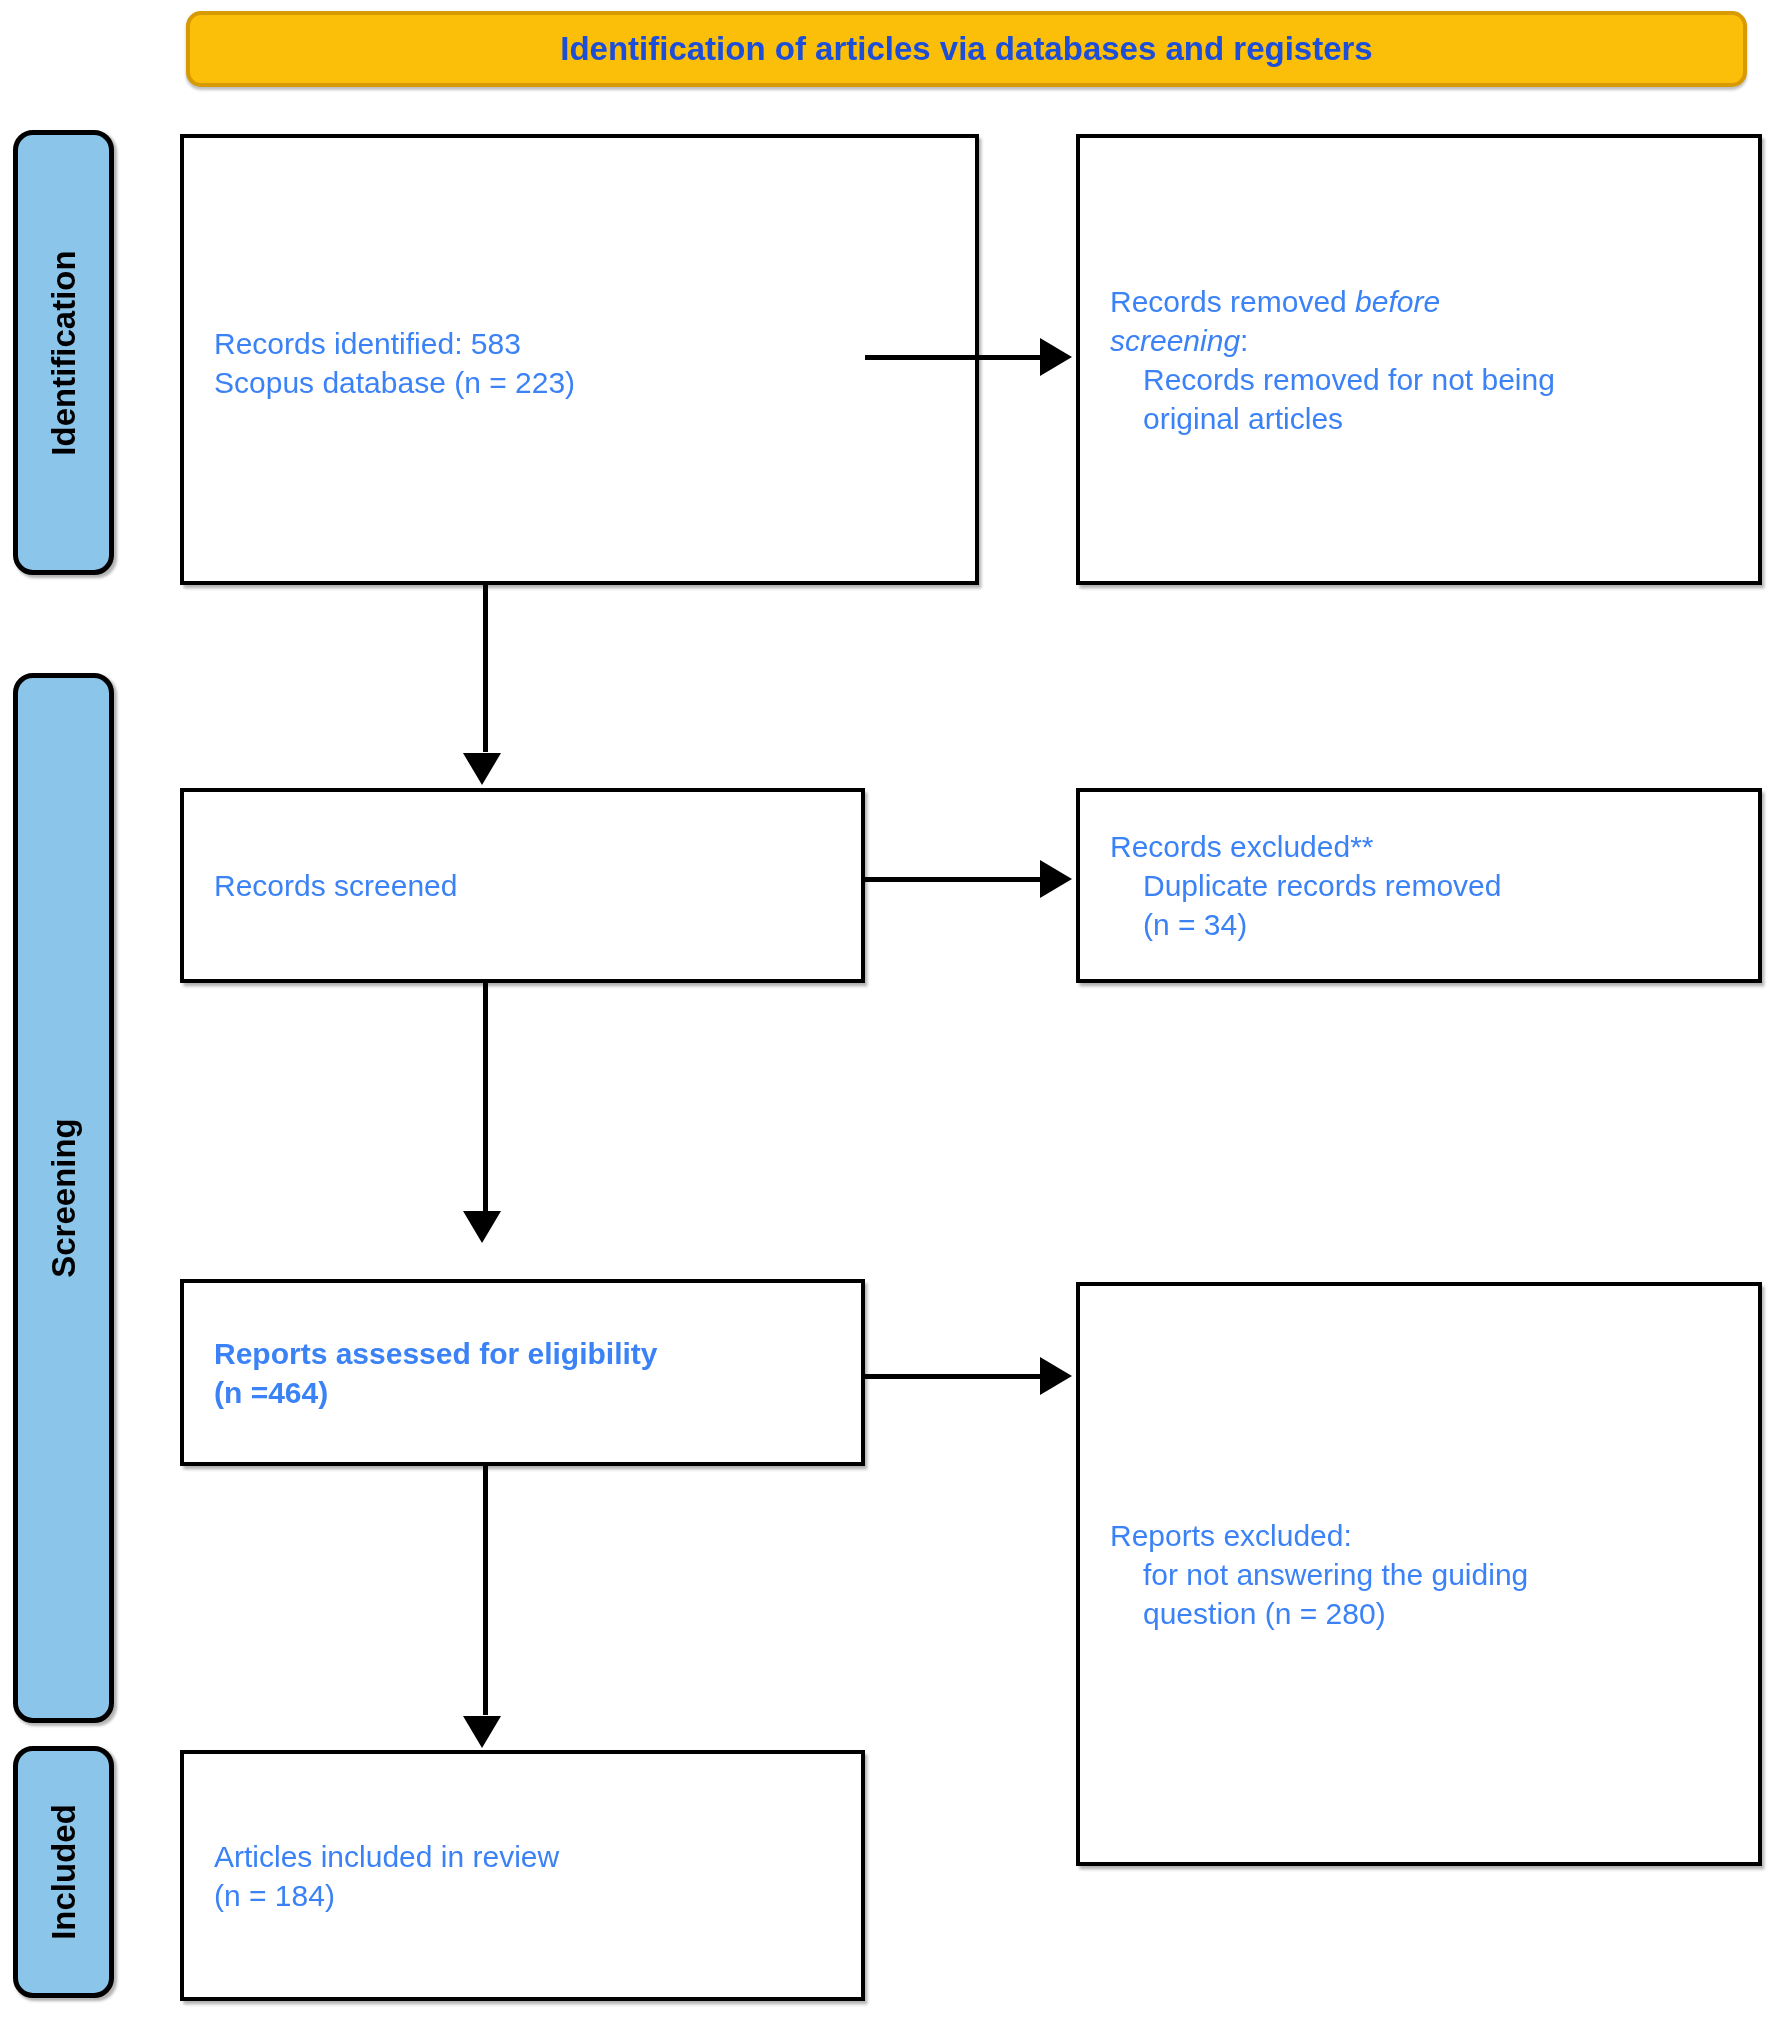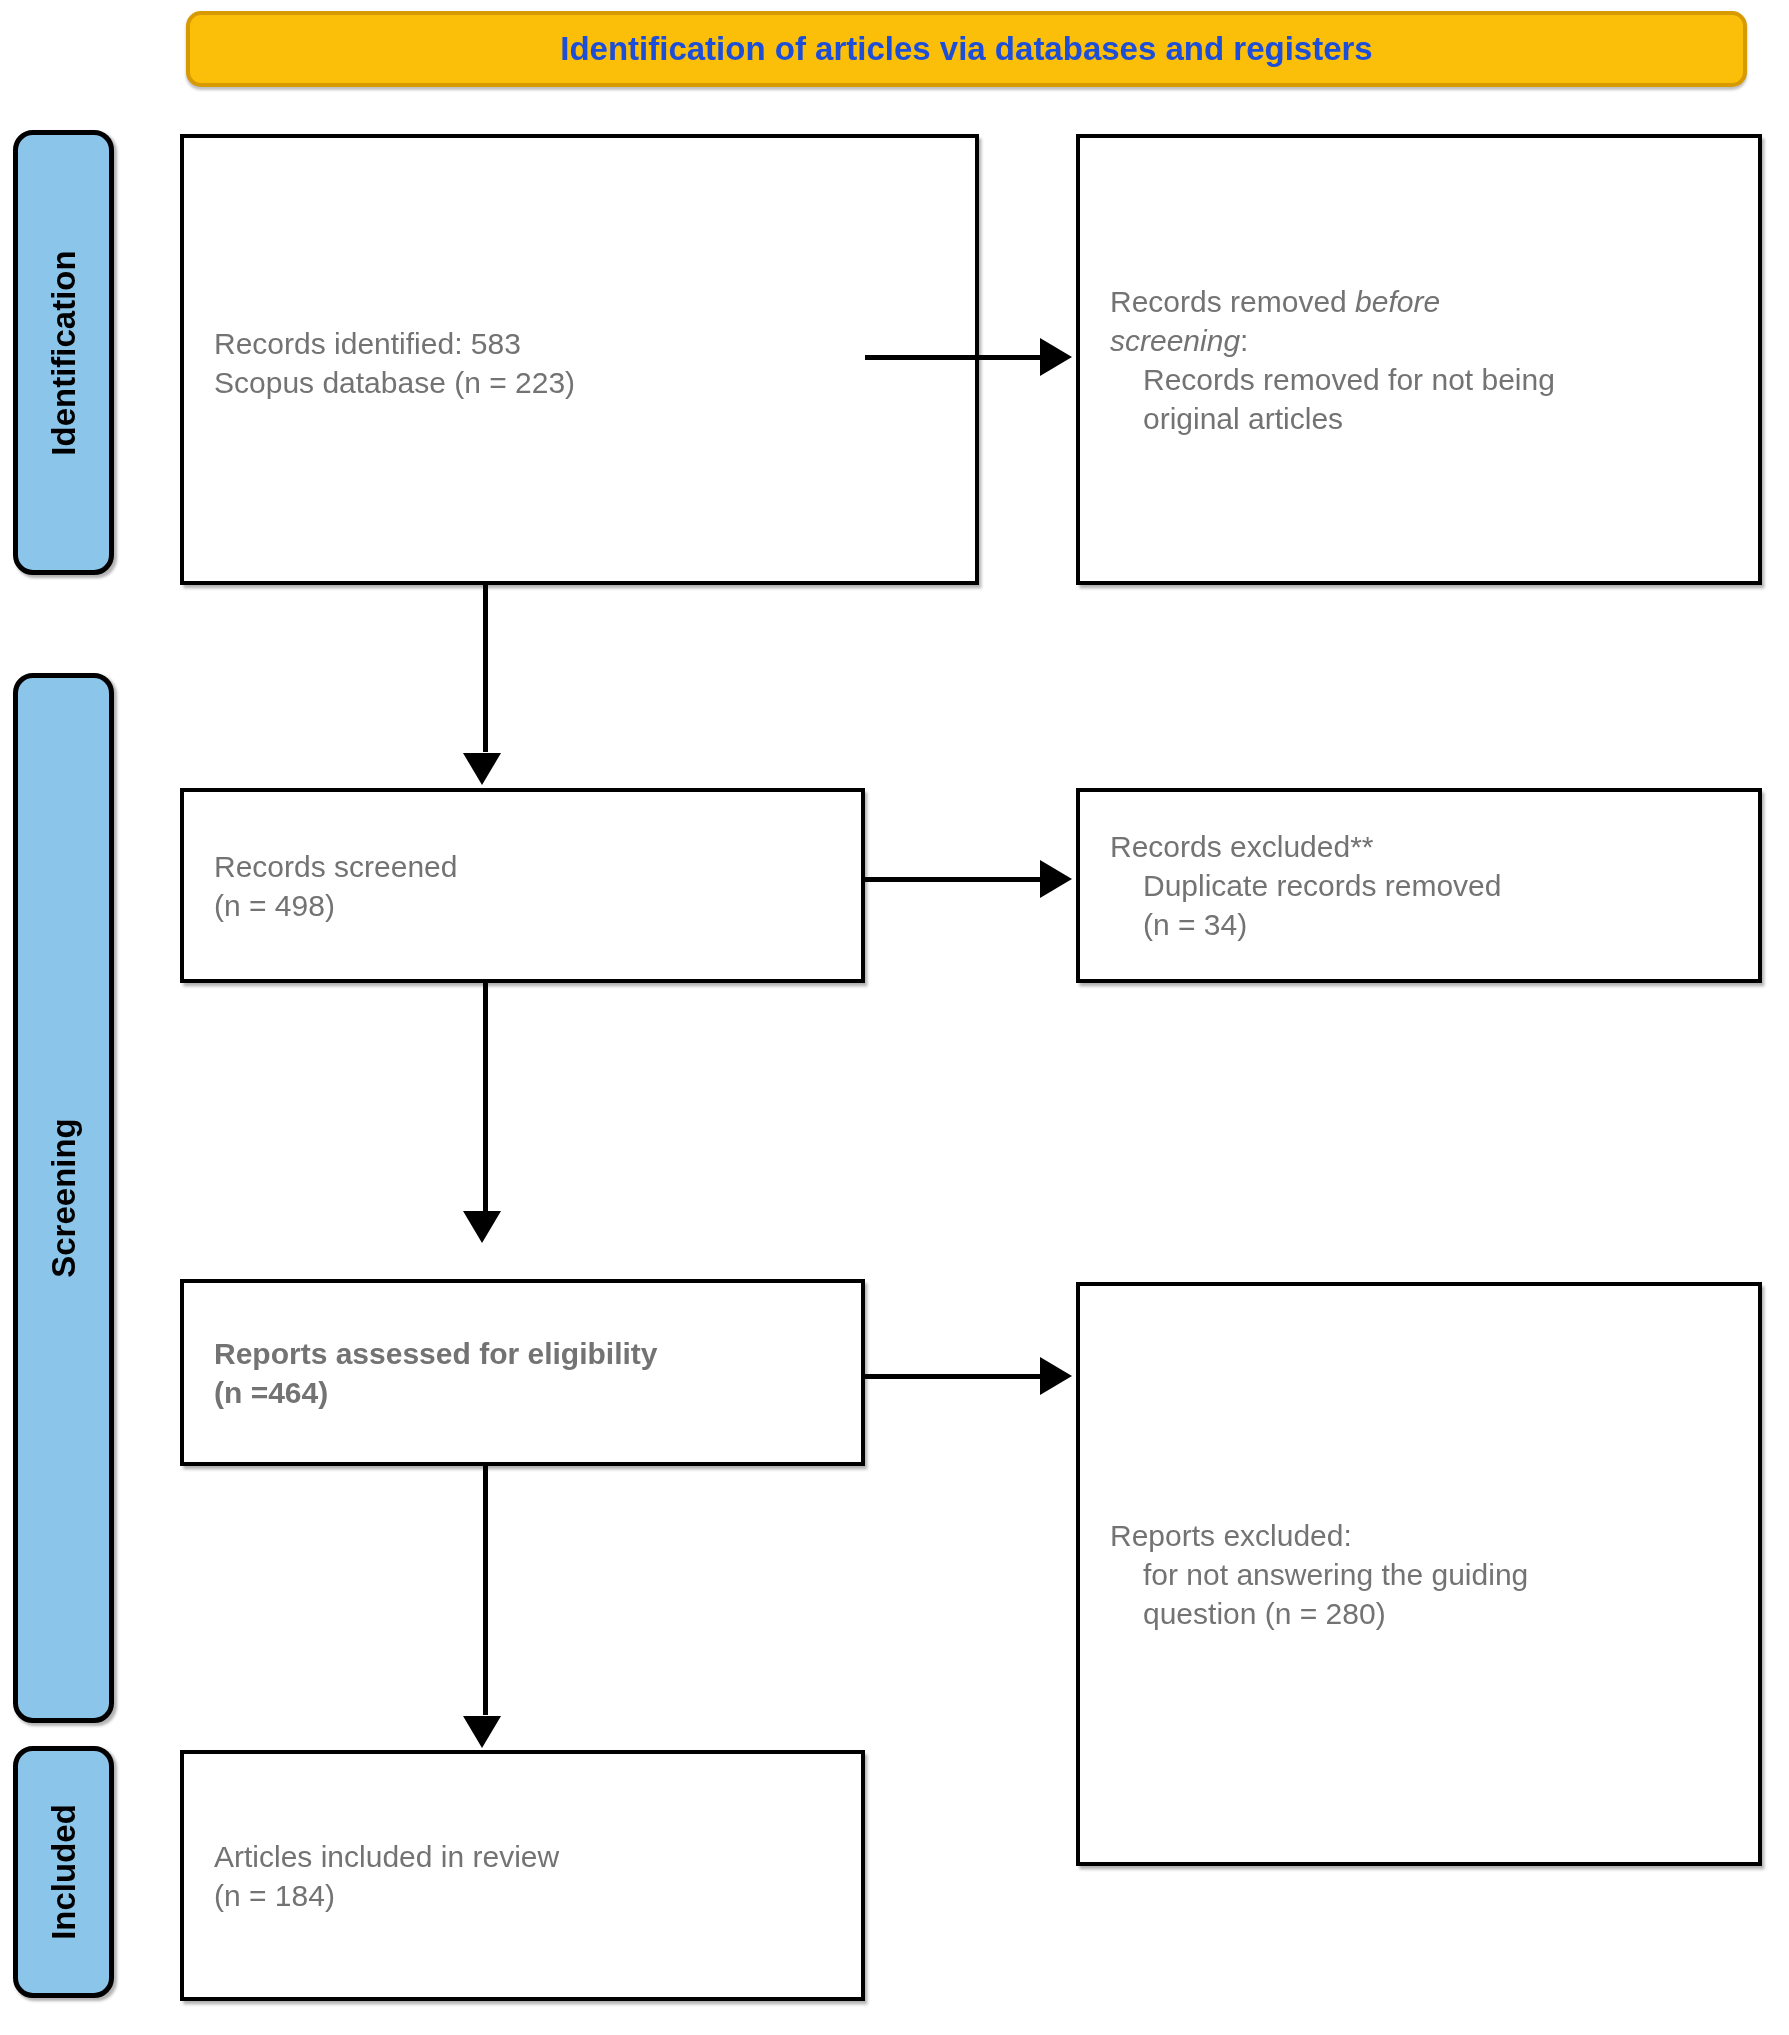--- a/index.html
+++ b/index.html
@@ -78,21 +78,21 @@
     justify-content: center;
   }
   .box .lines {
     padding-left: 30px;
     padding-right: 14px;
   }
   .box p {
     margin: 0;
     font-size: 30px;
     line-height: 1.30;
-    color: #737373;
+    color: #3b82f6;
     white-space: nowrap;
   }
   .box p.indent { padding-left: 33px; }
   .box em { font-style: italic; }
 
   
   #box-identified        { left: 180px;  top: 134px;  width: 799px; height: 451px; }
   #box-removed-before    { left: 1076px; top: 134px;  width: 686px; height: 451px; }
   #box-screened          { left: 180px;  top: 788px; width: 685px; height: 195px; }
   #box-excluded-dup      { left: 1076px; top: 788px; width: 686px; height: 195px; }
@@ -184,21 +184,20 @@
       <p><span>Records removed </span><em>before</em></p>
       <p><em>screening</em><span>:</span></p>
       <p class="indent">Records removed for not being</p>
       <p class="indent">original articles</p>
     </div>
   </div>
 
   <div class="box" id="box-screened">
     <div class="lines">
       <p>Records screened</p>
-      <p>(n = 498)</p>
     </div>
   </div>
 
   <div class="box" id="box-excluded-dup">
     <div class="lines">
       <p>Records excluded**</p>
       <p class="indent">Duplicate records removed</p>
       <p class="indent">(n = 34)</p>
     </div>
   </div>

